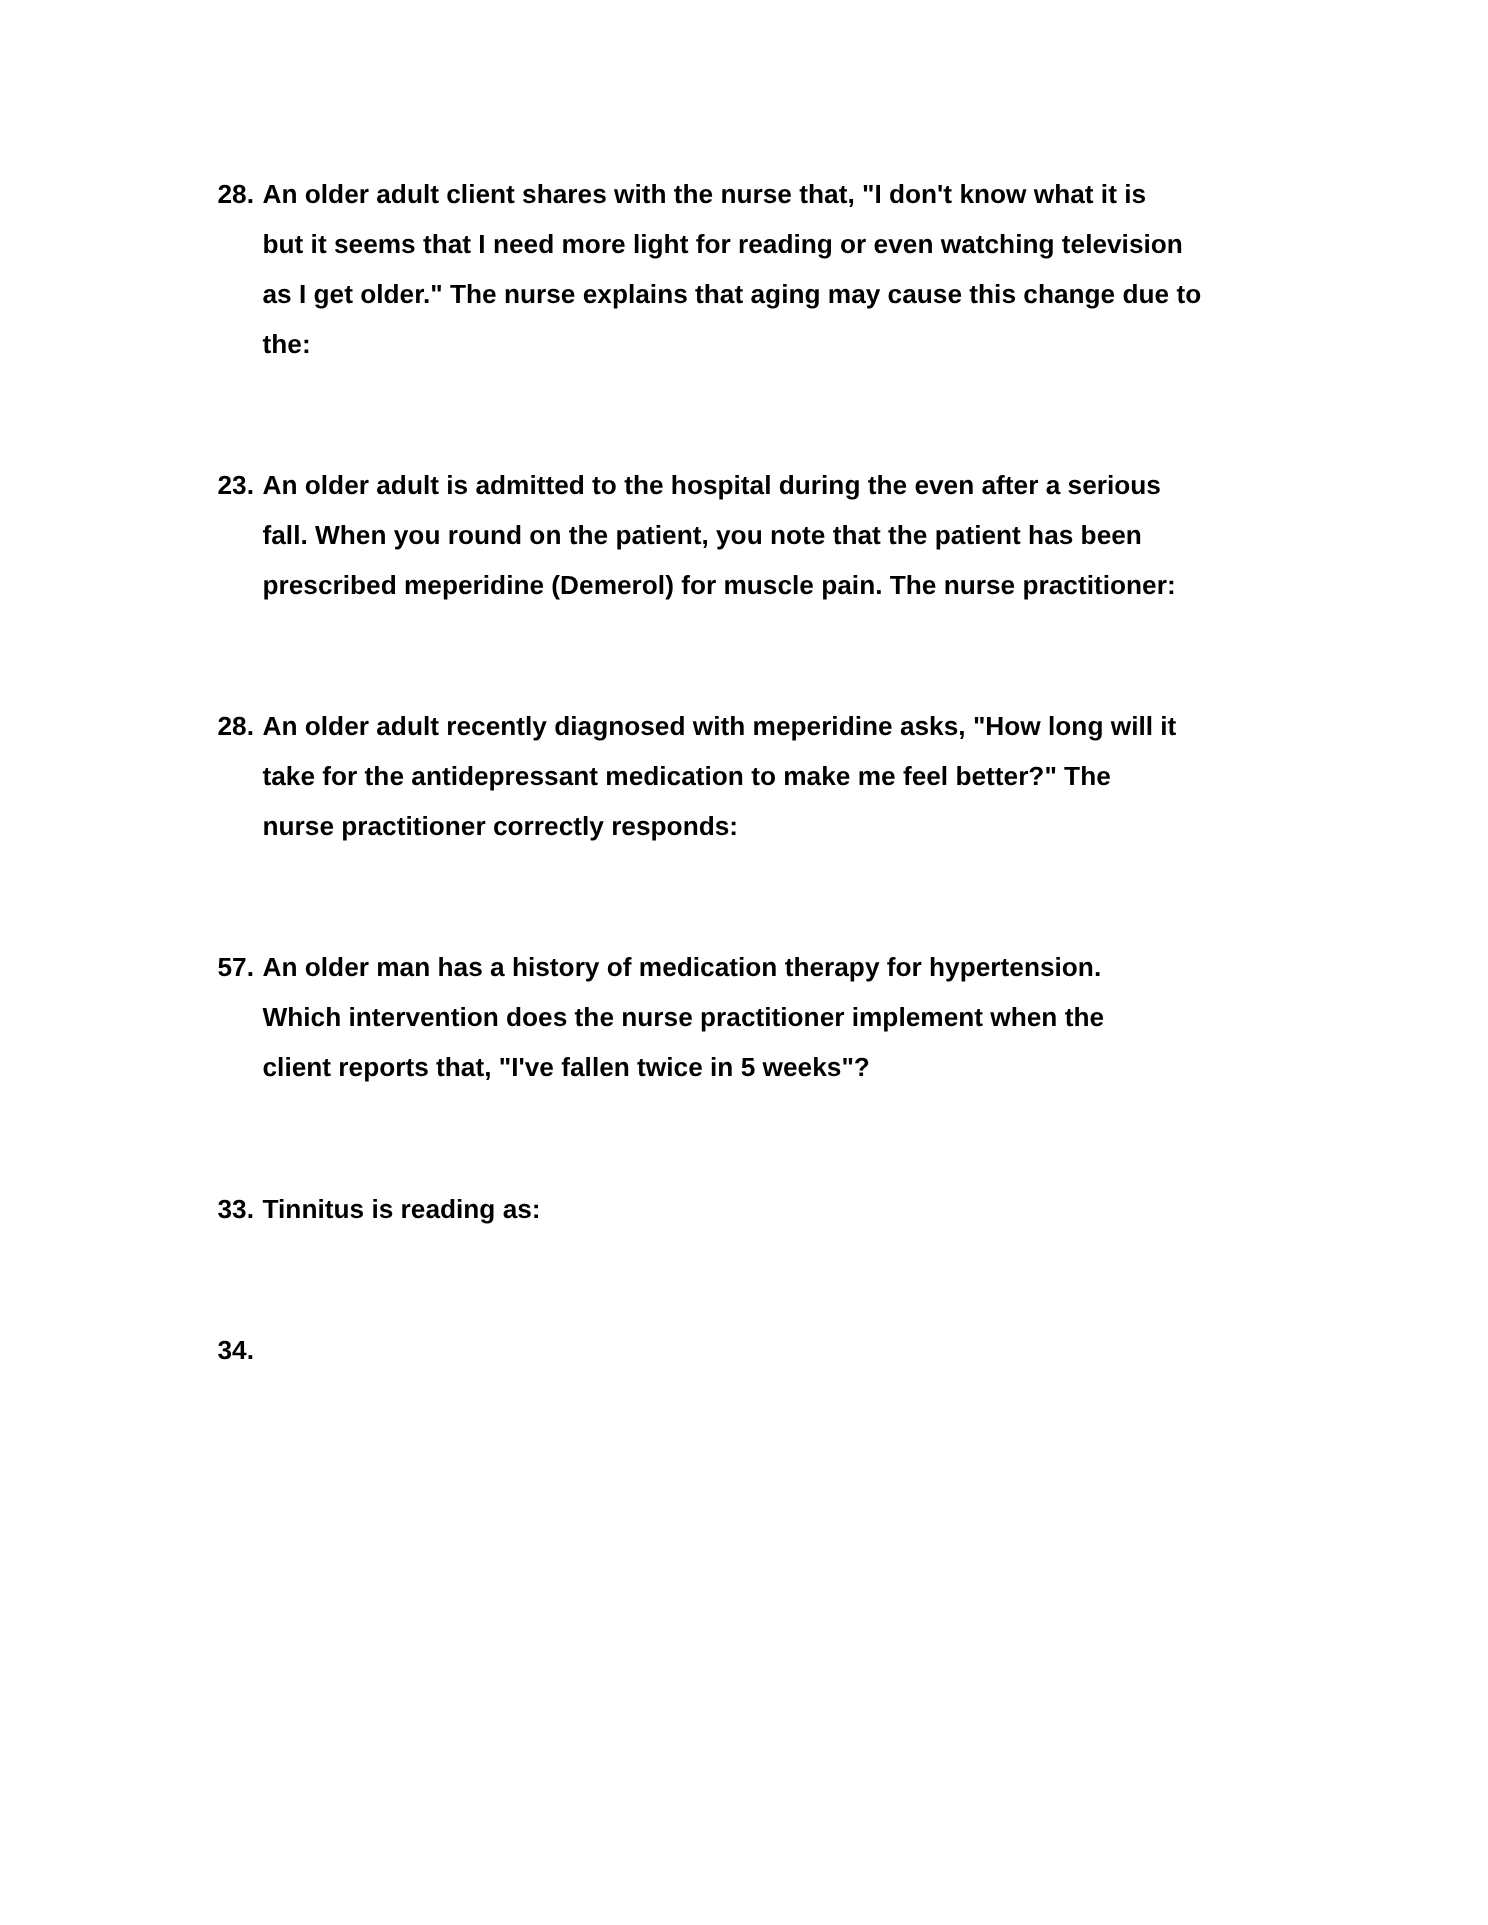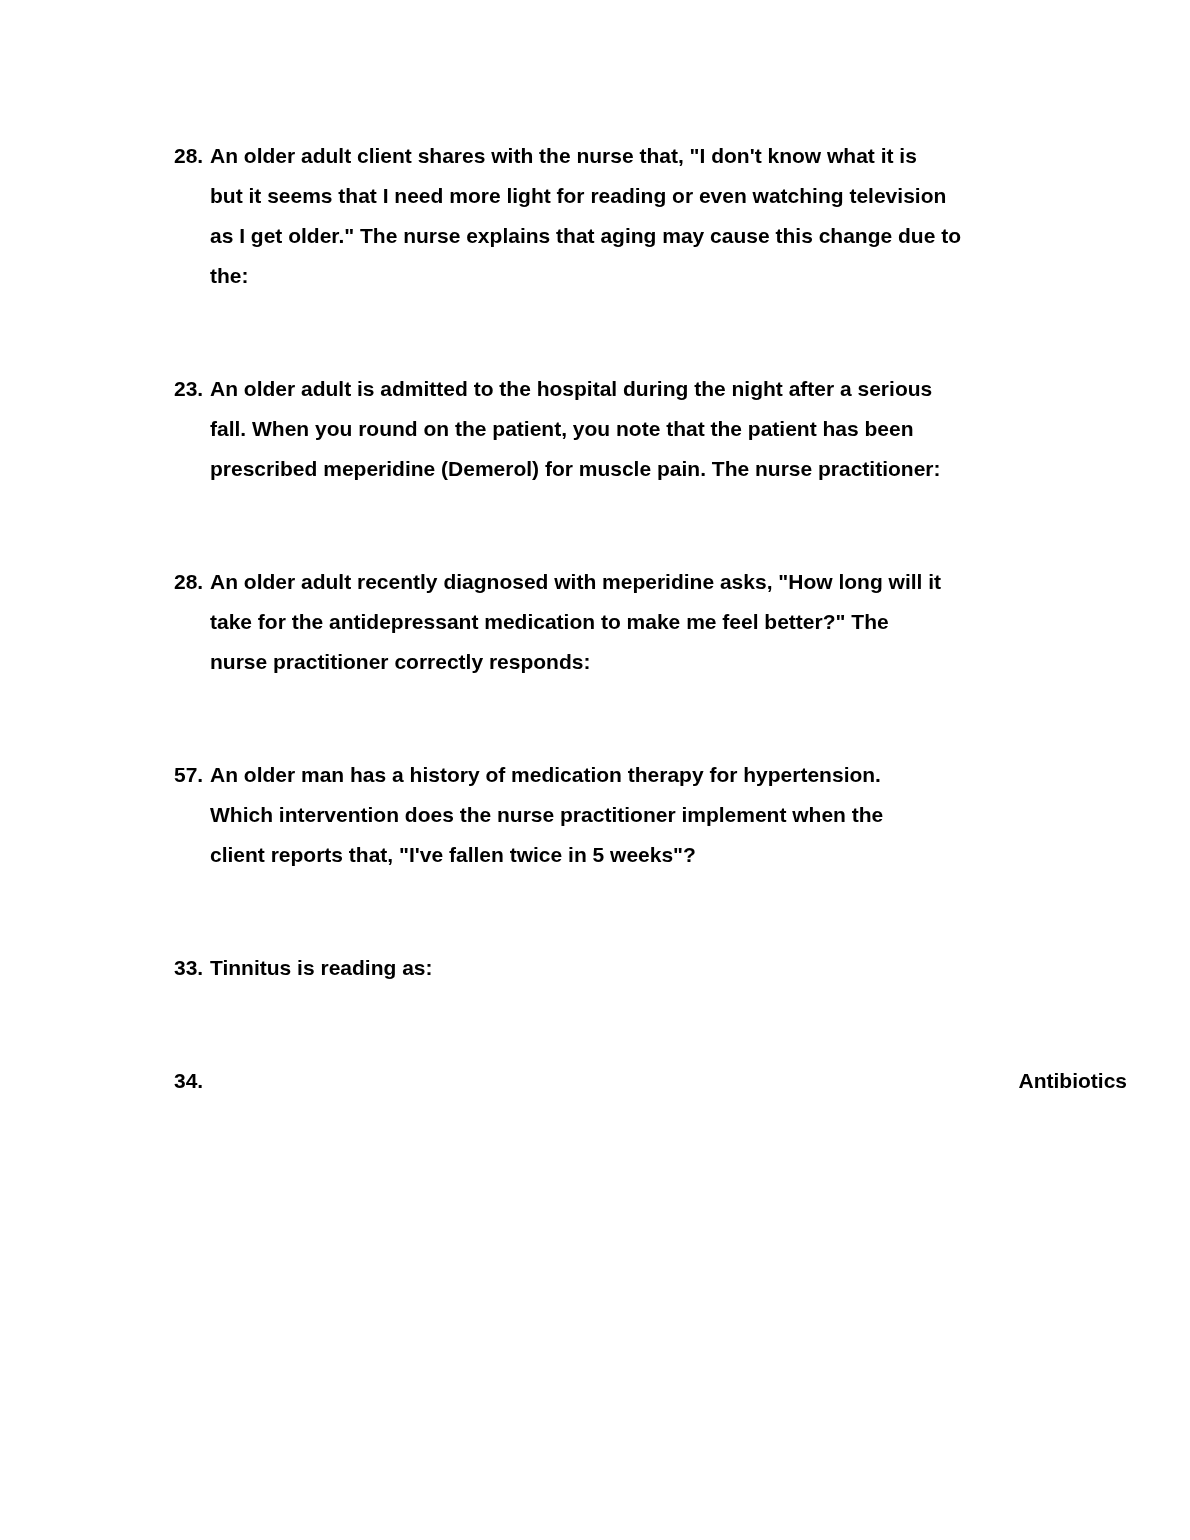--- a/index.html
+++ b/index.html
@@ -6,21 +6,21 @@
     margin: 0;
     padding: 0;
     background: #ffffff;
   }
   .page {
     position: relative;
     width: 1190px;
     height: 1540px;
     background: #ffffff;
     box-sizing: border-box;
-    padding: 136px 63px 0 174px;
+    padding: 136px 42px 0 174px;
     font-family: "Liberation Sans", sans-serif;
     font-weight: bold;
     color: #000000;
     font-size: 21px;
     line-height: 40px;
   }
   .question {
     position: relative;
     padding-left: 36px;
     margin: 0 0 73px 0;
@@ -51,21 +51,21 @@
   <div class="question">
     <span class="qnum">28.</span>
     <div class="qtext">An older adult client shares with the nurse that, "I don't know what it is
 but it seems that I need more light for reading or even watching television
 as I get older." The nurse explains that aging may cause this change due to
 the:</div>
   </div>
 
   <div class="question">
     <span class="qnum">23.</span>
-    <div class="qtext">An older adult is admitted to the hospital during the night after a serious
+    <div class="qtext">An older adult is admitted to the hospital during the even after a serious
 fall. When you round on the patient, you note that the patient has been
 prescribed meperidine (Demerol) for muscle pain. The nurse practitioner:</div>
   </div>
 
 
   <div class="question">
     <span class="qnum">28.</span>
     <div class="qtext">An older adult recently diagnosed with meperidine asks, "How long will it
 take for the antidepressant medication to make me feel better?" The
 nurse practitioner correctly responds:</div>
@@ -78,16 +78,15 @@
 client reports that, "I've fallen twice in 5 weeks"?</div>
   </div>
 
   <div class="question">
     <span class="qnum">33.</span>
     <div class="qtext">Tinnitus is reading as:</div>
   </div>
 
   <div class="question">
     <span class="qnum">34.</span>
-    <div class="option">Antibiotics</div>
   </div>
 
 </div>
 
 </body></html>

